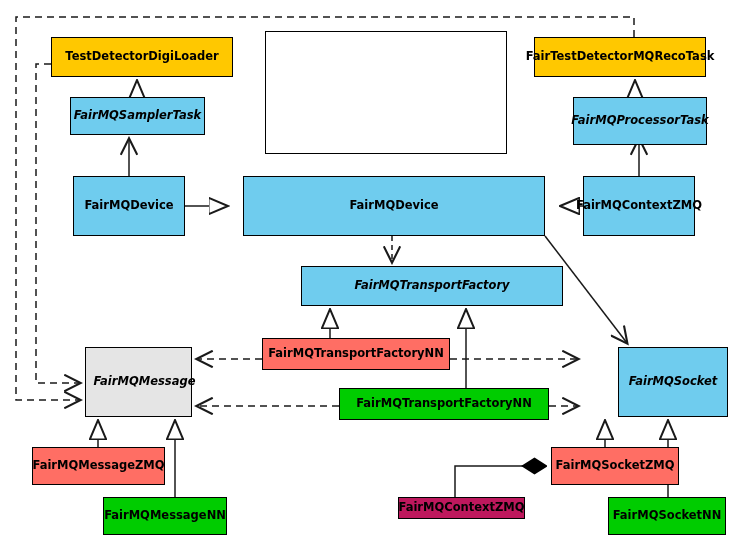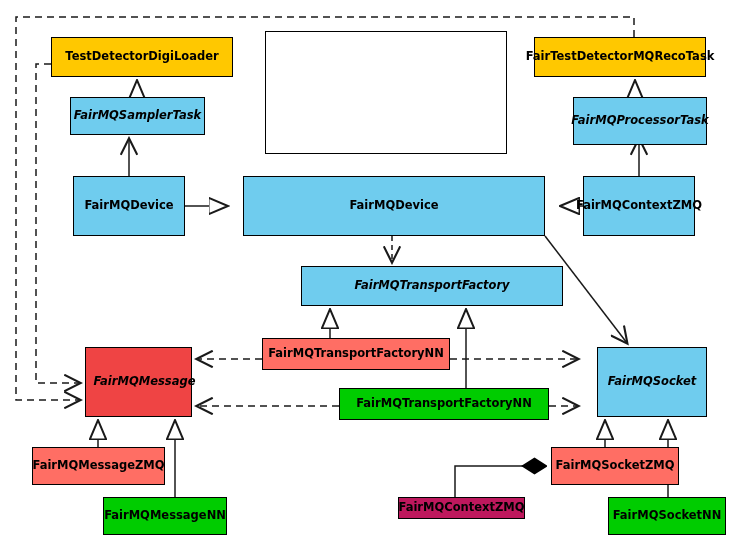--- a/index.html
+++ b/index.html
@@ -111,23 +111,23 @@
   <div class="node" style="left:243px;top:176px;width:302px;height:60px;background:#6FCCEE;">FairMQDevice</div>
 
   <div class="node" style="left:583px;top:176px;width:112px;height:60px;background:#6FCCEE;">FairMQContextZMQ</div>
 
   <div class="node abstract" style="left:261px;top:266px;width:262px;height:40px;background:#6FCCEE;margin-left:40px;">FairMQTransportFactory</div>
 
   <div class="node" style="left:262px;top:338px;width:188px;height:32px;background:#FF6E64;">FairMQTransportFactoryNN</div>
 
   <div class="node" style="left:339px;top:388px;width:210px;height:32px;background:#00CC00;">FairMQTransportFactoryNN</div>
 
-  <div class="node abstract" style="left:85px;top:347px;width:107px;height:70px;background:#ef4444;padding-left:16px;">FairMQMessage</div>
+  <div class="node abstract" style="left:85px;top:347px;width:107px;height:70px;background:#e5e5e5;padding-left:16px;">FairMQMessage</div>
 
-  <div class="node abstract" style="left:597px;top:347px;width:110px;height:70px;background:#6FCCEE;">FairMQSocket</div>
+  <div class="node abstract" style="left:618px;top:347px;width:110px;height:70px;background:#6FCCEE;">FairMQSocket</div>
 
   <div class="node" style="left:32px;top:447px;width:133px;height:38px;background:#FF6E64;">FairMQMessageZMQ</div>
 
   <div class="node" style="left:103px;top:497px;width:124px;height:38px;background:#00CC00;">FairMQMessageNN</div>
 
   <div class="node" style="left:551px;top:447px;width:128px;height:38px;background:#FF6E64;">FairMQSocketZMQ</div>
 
   <div class="node" style="left:391px;top:497px;width:127px;height:22px;background:#be185d;margin-left:7px;">FairMQContextZMQ</div>
 
   <div class="node" style="left:608px;top:497px;width:118px;height:38px;background:#00CC00;">FairMQSocketNN</div>

